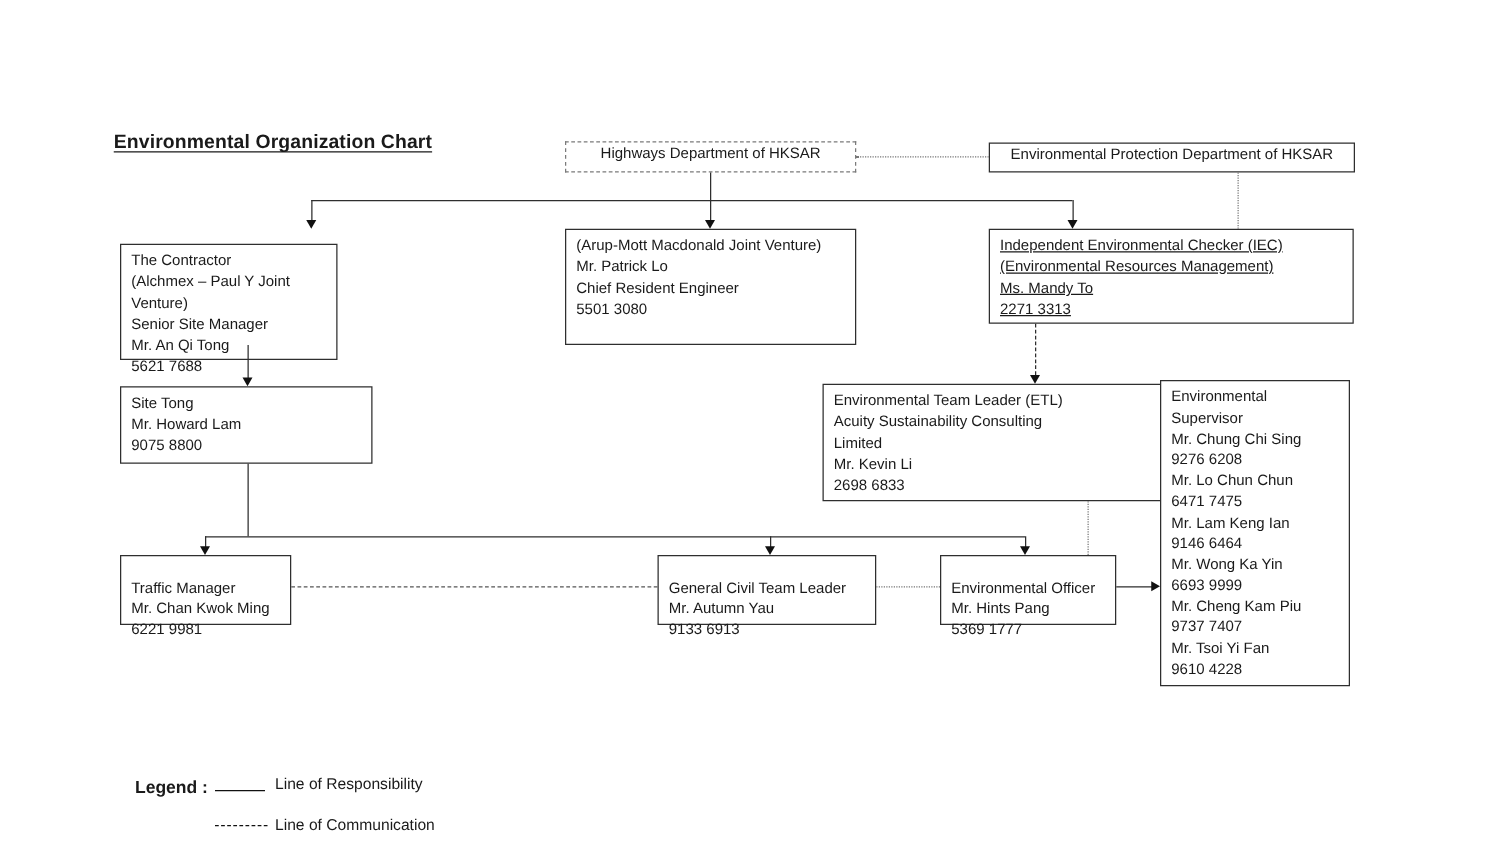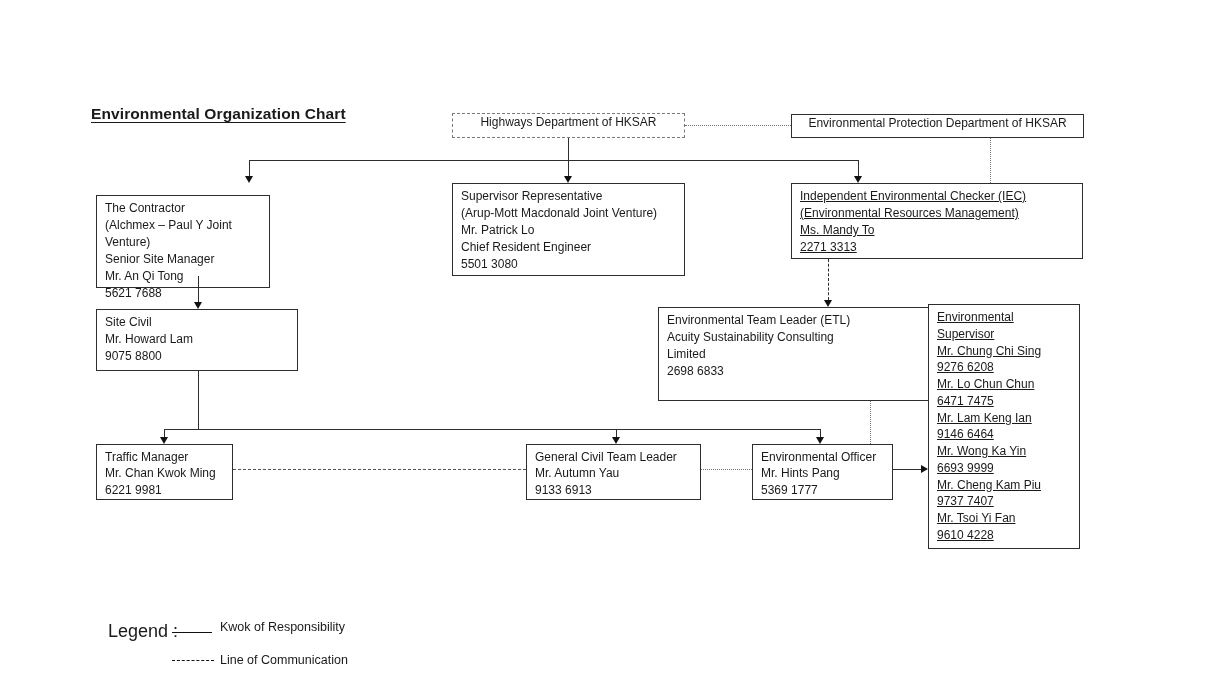--- a/index.html
+++ b/index.html
@@ -10,40 +10,40 @@
   .title {
     position:absolute; left:91px; top:64px; font-size:15.5px; font-weight:700;
     text-decoration:underline; text-underline-offset:3px; letter-spacing:0.1px;
   }
   .box {
     position:absolute; border:1.4px solid #2e2e2e; background:#fff;
     font-size:12px; line-height:17px; padding:4px 6px 0 8px; box-sizing:border-box;
   }
   .box.center { display:flex; align-items:flex-start; justify-content:center; padding:0; text-align:center; }
   .box.dashed-border { border:1.4px dashed #7a7a7a; }
-  .box.tight { line-height:16.4px; padding-top:4px; }
-  .box.supervisor { line-height:16.75px; padding-top:4px;text-decoration:underline; }
+  .box.tight { line-height:16.4px; padding-top:17px; }
+  .box.supervisor { line-height:16.75px; padding-top:4px; }
   
   .hline  { position:absolute; border-top:1.3px solid #2e2e2e; height:0; }
   .vline  { position:absolute; border-left:1.3px solid #2e2e2e; width:0; }
   .hline.dash { border-top:1.3px dashed #555; }
   .vline.dash { border-left:1.5px dashed #2e2e2e; }
   .hline.dot  { border-top:1.5px dotted #777; }
   .vline.dot  { border-left:1.5px dotted #777; }
   .arrow-down {
     position:absolute; width:0; height:0;
     border-left:4.5px solid transparent; border-right:4.5px solid transparent;
     border-top:7px solid #111;
   }
   .arrow-right {
     position:absolute; width:0; height:0;
     border-top:4.5px solid transparent; border-bottom:4.5px solid transparent;
     border-left:7px solid #111;
   }
-  .legend-label { position:absolute; font-size:18px; font-weight:400; }
+  .legend-label { position:absolute; font-size:14px; font-weight:700; }
   .legend-text  { position:absolute; font-size:12.5px; }
   .legend-sample { position:absolute; height:0; }
   .legend-sample.solid { border-top:1.5px solid #111; }
   .legend-sample.dashed { border-top:1.5px dashed #111; }
 </style>
 </head>
 <body>
 
 <div id="canvas">
 
@@ -57,42 +57,42 @@
   </div>
 
   <div class="box" style="left:96px; top:154px; width:174px; height:93px;">
       <div>The Contractor</div>
       <div>(Alchmex – Paul Y Joint Venture)</div>
       <div>Senior Site Manager</div>
       <div>Mr. An Qi Tong</div>
       <div>5621 7688</div>
     </div>
   <div class="box" style="left:452px; top:142px; width:233px; height:93px;">
-      <div>Supervisor Representative</div>
       <div>(Arup-Mott Macdonald Joint Venture)</div>
       <div>Mr. Patrick Lo</div>
       <div>Chief Resident Engineer</div>
       <div>5501 3080</div>
     </div>
   <div class="box" style="left:791px; top:142px; width:292px; height:76px;text-decoration:underline;">
       <div>Independent Environmental Checker (IEC)</div>
       <div>(Environmental Resources Management)</div>
       <div>Ms. Mandy To</div>
       <div>2271 3313</div>
     </div>
 
   <div class="box" style="left:96px; top:268px; width:202px; height:62px;">
-      <div>Site Civil</div>
+      <div>Site Tong</div>
       <div>Mr. Howard Lam</div>
       <div>9075 8800</div>
     </div>
   <div class="box" style="left:658px; top:266px; width:272px; height:94px;">
       <div>Environmental Team Leader (ETL)</div>
       <div>Acuity Sustainability Consulting</div>
       <div>Limited</div>
+      <div>Mr. Kevin Li</div>
       <div>2698 6833</div>
     </div>
   <div class="box supervisor" style="left:928px; top:263px; width:152px; height:245px;">
       <div>Environmental</div>
       <div>Supervisor</div>
       <div>Mr. Chung Chi Sing</div>
       <div>9276 6208</div>
       <div>Mr. Lo Chun Chun</div>
       <div>6471 7475</div>
       <div>Mr. Lam Keng Ian</div>
@@ -152,17 +152,17 @@
   <div class="vline dot" style="left:870px; top:360px; height:43px;"></div>
 
   <div class="hline dash" style="left:233px; top:428px; width:293px;"></div>
   <div class="hline dot" style="left:701px; top:428px; width:51px;"></div>
 
   <div class="hline" style="left:893px; top:428px; width:29px;"></div>
   <div class="arrow-right" style="left:921px; top:424px;"></div>
 
   <div class="legend-label" style="left:108px; top:580px;">Legend :</div>
   <div class="legend-sample solid" style="left:172px; top:591px; width:40px;"></div>
-  <div class="legend-text" style="left:220px; top:579px;">Kwok of Responsibility</div>
+  <div class="legend-text" style="left:220px; top:579px;">Line of Responsibility</div>
   <div class="legend-sample dashed" style="left:172px; top:619px; width:42px;"></div>
   <div class="legend-text" style="left:220px; top:612px;">Line of Communication</div>
 
 </div>
 
 </body></html>

